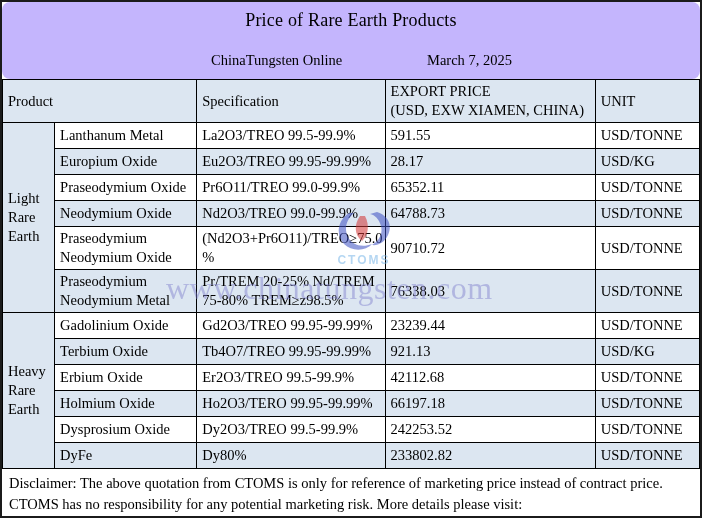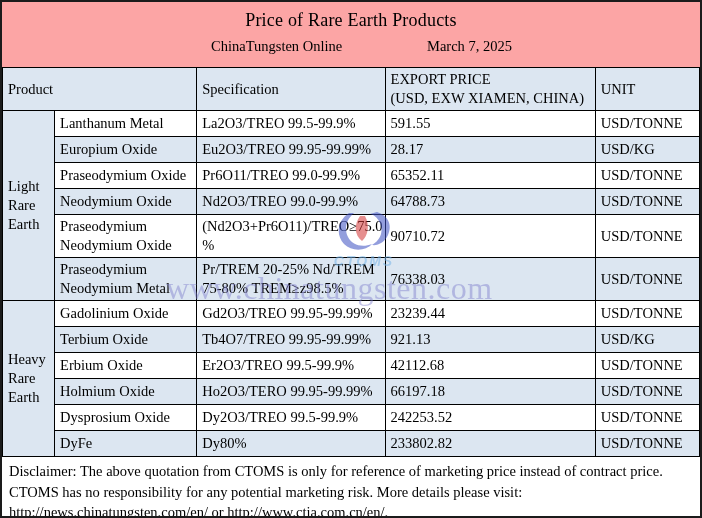--- a/index.html
+++ b/index.html
@@ -8,25 +8,25 @@
     width:702px; height:518px;
     box-sizing:border-box;
     background:#ffffff;
     border:2px solid #1b1b1b;
     font-family:"Liberation Serif","DejaVu Serif",serif;
     color:#000;
     overflow:hidden;
     margin:0 auto;
   }
   
-  .banner { height:65px; background:#fca5a5; }
+  .banner { height:77px; background:#c4b5fd;border-radius:8px; }
   .banner .title {
     text-align:center; font-size:18px; padding-top:8px; letter-spacing:.2px;
   }
-  .subtitle-row { position:relative; height:22px; margin-top:7px; font-size:14.5px; }
+  .subtitle-row { position:relative; height:22px; margin-top:21px; font-size:14.5px; }
   .subtitle-row .source { position:absolute; left:209px; top:0; }
   .subtitle-row .date   { position:absolute; left:425px; top:0; }
   
   table { border-collapse:collapse; table-layout:fixed; width:698px; }
   th, td {
     border:1px solid #000;
     box-sizing:border-box;
     font-size:14.5px; font-weight:normal;
     text-align:left; vertical-align:middle;
     padding:2px 4px 2px 5px;
@@ -53,23 +53,22 @@
     font-family:"Liberation Serif","DejaVu Serif",serif;
   }
   .wm-logo {
     position:absolute; left:328px; top:209px;
     width:68px; text-align:center;
     z-index:5; pointer-events:none; opacity:.55;
   }
   .wm-logo .wm-logo-label {
     display:block; margin-top:-2px;
     font-family:"Liberation Sans","DejaVu Sans",sans-serif;
-    font-size:14px; font-weight:bold; letter-spacing:2px;
+    font-size:12px; font-weight:bold; letter-spacing:2px;
     color:#79b6e8;
-    font-style:italic;
   }
 </style>
 </head>
 <body>
 
 <div class="frame">
 
   <div class="banner">
     <div class="title">Price of Rare Earth Products</div>
     <div class="subtitle-row">

